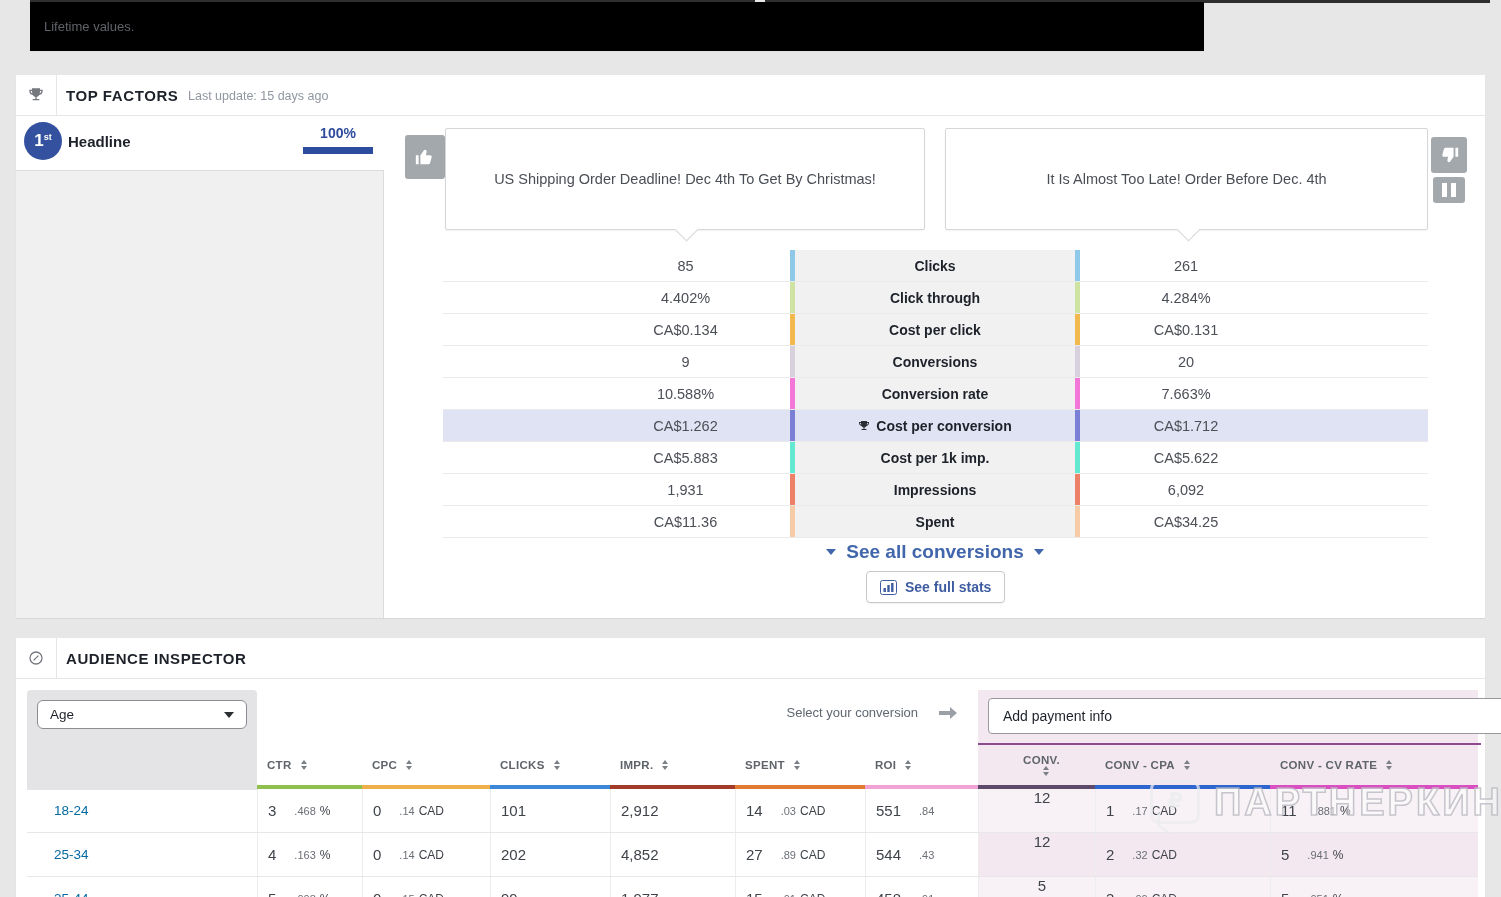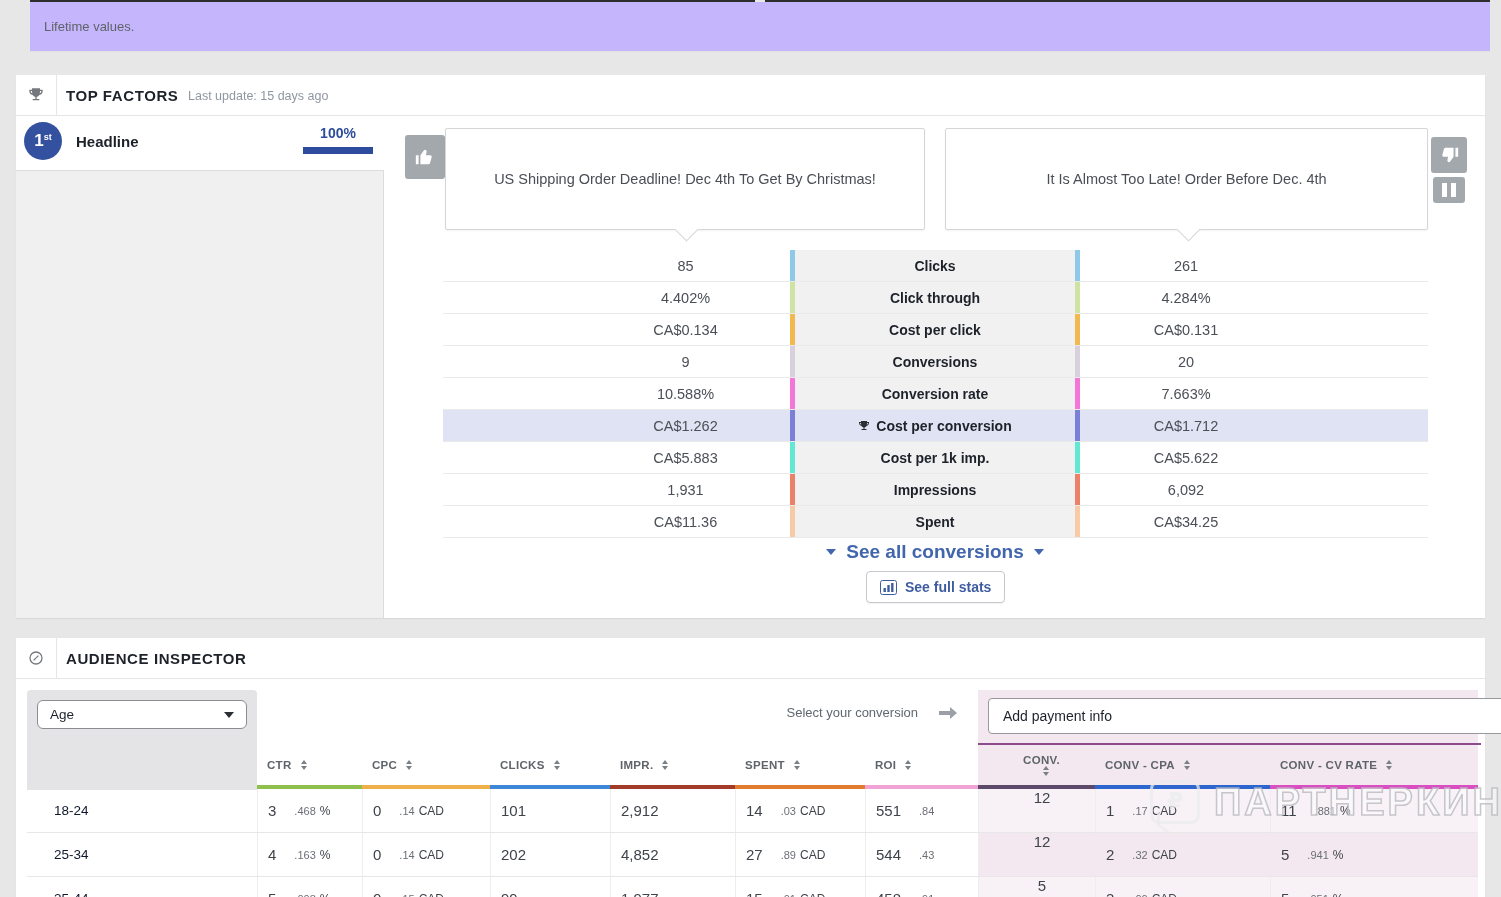--- a/index.html
+++ b/index.html
@@ -2,34 +2,34 @@
 <html><head>
 <meta charset="utf-8">
 <style>
   html,body{margin:0;padding:0;background:#e7e7e8;font-family:"Liberation Sans","DejaVu Sans",sans-serif;}
   #screen{position:relative;width:1501px;height:897px;overflow:hidden;background:#e7e7e8;}
   .abs{position:absolute;}
   .card{background:#fff;box-shadow:0 1px 1px rgba(0,0,0,.06);}
 
   
   .topline{height:3px;background:#2e2e2e;top:0;}
-  .lifetime{left:30px;top:2px;width:1460px;height:49px;background:#c4b5fd;border-bottom:1px solid #e2e2e2;}
+  .lifetime{left:30px;top:2px;width:1174px;height:49px;background:#000000;border-bottom:1px solid #e2e2e2;}
   .lifetime span{position:absolute;left:14px;top:17px;font-size:13px;color:#5f6368;}
 
   
   .sec-head{left:0;top:0;width:100%;height:40px;border-bottom:1px solid #e4e6e8;}
   .icon-col{position:absolute;left:0;top:0;width:40px;height:40px;border-right:1px solid #e4e6e8;display:flex;align-items:center;justify-content:center;color:#75797e;}
   .sec-title{position:absolute;left:50px;top:12px;font-size:15px;font-weight:bold;color:#1d2129;letter-spacing:.6px;}
   .sec-sub{position:absolute;left:172px;top:14px;font-size:12.5px;color:#9096a0;}
 
   
   #tf{left:16px;top:75px;width:1469px;height:543px;}
   .rank-badge{position:absolute;left:8px;top:47px;width:38px;height:38px;border-radius:50%;background:#33519e;color:#fff;display:flex;align-items:center;justify-content:center;font-weight:bold;font-size:17px;}
   .rank-badge sup{font-size:9px;margin-top:-8px;}
-  .factor-label{position:absolute;left:60px;top:58px;font-size:15px;font-weight:bold;color:#1d2129;}
+  .factor-label{position:absolute;left:52px;top:58px;font-size:15px;font-weight:bold;color:#1d2129;}
   .score{position:absolute;left:287px;top:50px;width:70px;text-align:center;font-size:14px;font-weight:bold;color:#2d4c9d;}
   .score-bar{position:absolute;left:287px;top:72px;width:70px;height:7px;background:#2d4c9d;}
   .gray-panel{position:absolute;left:0;top:95px;width:367px;height:447px;background:#f0f0f1;border-top:1px solid #dcdcdc;border-right:1px solid #dcdcdc;}
 
   .icon-box{position:absolute;background:#a3a8ad;border-radius:3px;display:flex;align-items:center;justify-content:center;cursor:pointer;}
   .icon-box svg{fill:#fff;}
   .pause-bars{display:flex;gap:4px;}
   .pause-bars i{display:block;width:5px;height:14px;background:#fff;}
 
   .variant-card{position:absolute;top:53px;height:102px;background:#fff;border:1px solid #d4d6d8;border-radius:2px;box-shadow:0 1px 2px rgba(0,0,0,.05);display:flex;align-items:center;justify-content:center;font-size:14.5px;color:#4a4e55;text-align:center;padding:0 30px;box-sizing:border-box;}
@@ -68,21 +68,21 @@
   .hbars{position:absolute;left:11px;top:147px;width:1451px;display:flex;height:4px;}
   .hbars i{display:block;height:4px;}
   .sort{display:inline-flex;flex-direction:column;gap:2px;margin-left:9px;}
   .sort i{width:0;height:0;border-left:3.5px solid transparent;border-right:3.5px solid transparent;}
   .sort .up{border-bottom:4px solid #7a7f86;}
   .sort .dn{border-top:4px solid #7a7f86;}
 
   .arows{position:absolute;left:11px;top:151px;width:1451px;}
   .arow{display:flex;height:43px;border-bottom:1px solid #e7e7e7;}
   .arow .cell{display:flex;align-items:center;box-sizing:border-box;padding-left:10px;border-left:1px solid #ededed;font-size:15px;color:#3f434a;}
-  .arow .cell.age{border-left:none;padding-left:27px;font-size:13.5px;color:#0f172a;}
+  .arow .cell.age{border-left:none;padding-left:27px;font-size:13.5px;color:#0369a1;}
   .arow:nth-child(odd) .cell.conv{background:rgba(255,255,255,0.45);}
   .c0{width:230px;} .c1{width:105px;} .c2{width:128px;} .c3{width:120px;} .c4{width:125px;}
   .c5{width:130px;} .c6{width:113px;} .c7{width:117px;flex-direction:column;} .c8{width:175px;} .c9{width:208px;}
   .dec{font-size:11px;color:#6b6f76;margin-left:18px;}
   .unit{font-size:12px;margin-left:4px;}
 
   
   #watermark{left:1150px;top:780px;display:flex;align-items:center;gap:14px;z-index:50;pointer-events:none;}
   .wm-logo{position:relative;width:44px;height:38px;border:3px solid rgba(235,235,238,0.75);border-radius:9px;display:flex;align-items:center;justify-content:center;font-size:24px;font-weight:bold;color:rgba(235,235,238,0.8);}
   .wm-logo i{position:absolute;left:4px;bottom:-10px;width:12px;height:12px;border-left:3px solid rgba(235,235,238,0.75);border-bottom:3px solid rgba(235,235,238,0.75);background:transparent;transform:skewY(35deg);}

